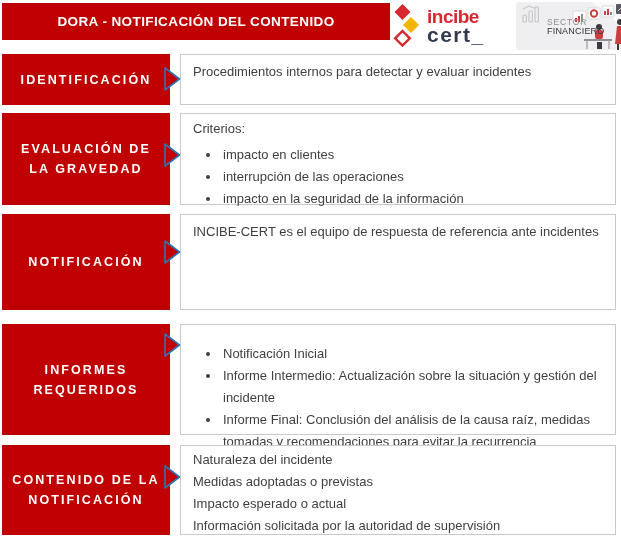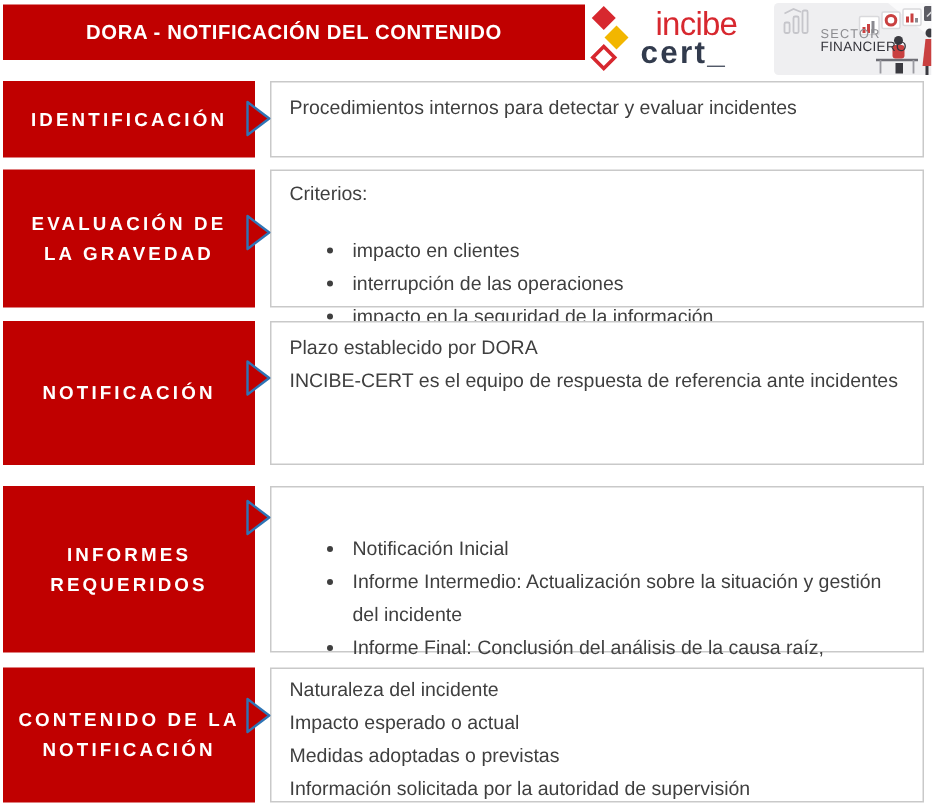--- a/index.html
+++ b/index.html
@@ -9,21 +9,21 @@
   }
   
   .header-bar{
     position:absolute;left:2px;top:3px;width:388px;height:37px;
     background:var(--red);color:#fff;display:flex;align-items:center;justify-content:center;
     font-weight:bold;font-size:13.5px;letter-spacing:.4px;white-space:nowrap;
   }
   .logo-block{position:absolute;left:393px;top:2px;height:48px;display:flex;align-items:center;gap:3px;}
   .diamonds{width:31px;height:46px;flex:0 0 auto;}
   .brand{line-height:.92;}
-  .brand-top{color:var(--incibe-red);font-weight:normal;font-size:22px;letter-spacing:-.5px;margin-left:10px;}
+  .brand-top{color:var(--incibe-red);font-weight:bold;font-size:19px;letter-spacing:-.5px;}
   .brand-bottom{color:var(--incibe-dark);font-weight:bold;font-size:21px;letter-spacing:1.5px;}
   .sector-card{position:absolute;left:516px;top:2px;width:118px;height:48px;background:var(--sector-bg);border-radius:3px;overflow:hidden;}
   .sector-illu{position:absolute;right:0;top:0;width:62px;height:48px;}
   .sector-chart-icon{position:absolute;left:5px;top:3px;width:24px;height:18px;}
   .sector-text{position:absolute;left:31px;top:16px;line-height:1.1;}
   .sector-line1{font-size:8.5px;color:var(--sector-gray);letter-spacing:.8px;}
   .sector-line2{font-size:9px;color:var(--sector-dark);font-weight:normal;letter-spacing:.2px;}
   
   .rows{position:absolute;left:0;top:54px;right:0;}
   .row{position:relative;}
@@ -47,21 +47,21 @@
   .content-box{
     position:absolute;left:180px;right:5px;top:0;bottom:0;background:#fff;
     border:1px solid var(--border);padding:5px 8px 2px 12px;
     font-size:13px;line-height:22px;color:var(--text);
   }
   .row-1 .content-box{display:flex;align-items:center;padding-top:0;padding-bottom:16px;}
   .row-2 .content-box{padding-top:4px;}
   .row-3 .content-box{padding-top:6px;}
   .row-4 .content-box{padding-top:14px;}
   .row-5 .content-box{padding-top:3px;}
-  ul.bullets{margin:16px;padding:0 0 0 24px;}
+  ul.bullets{margin:4px;padding:0 0 0 24px;}
   ul.bullets li{padding-left:2px;}
 </style>
 </head>
 <body>
 
 <div class="canvas">
 
   <div class="header-bar">
     <span>DORA - NOTIFICACIÓN DEL CONTENIDO</span>
   </div>
@@ -149,21 +149,20 @@
         </div>
   </section>
       <section class="row row-3">
     <div class="label-box">
           <div>NOTIFICACIÓN</div>
         </div>
     <svg class="arrow" viewBox="0 0 17 26">
       <polygon points="1,2 15.5,13 1,24" class="arrow-shape" fill="#C00000" stroke="#2E74B5" stroke-width="1.6" stroke-linejoin="round"></polygon>
     </svg>
     <div class="content-box">
-          <div class="line">Plazo establecido por DORA</div>
           <div class="line">INCIBE-CERT es el equipo de respuesta de referencia ante incidentes</div>
         </div>
   </section>
       <section class="row row-4">
     <div class="label-box">
           <div>INFORMES</div>
           <div>REQUERIDOS</div>
         </div>
     <svg class="arrow" viewBox="0 0 17 26">
       <polygon points="1,2 15.5,13 1,24" class="arrow-shape" fill="#C00000" stroke="#2E74B5" stroke-width="1.6" stroke-linejoin="round"></polygon>
@@ -179,19 +178,19 @@
       <section class="row row-5">
     <div class="label-box">
           <div>CONTENIDO DE LA</div>
           <div>NOTIFICACIÓN</div>
         </div>
     <svg class="arrow" viewBox="0 0 17 26">
       <polygon points="1,2 15.5,13 1,24" class="arrow-shape" fill="#C00000" stroke="#2E74B5" stroke-width="1.6" stroke-linejoin="round"></polygon>
     </svg>
     <div class="content-box">
           <div class="line">Naturaleza del incidente</div>
+          <div class="line">Medidas adoptadas o previstas</div>
           <div class="line">Impacto esperado o actual</div>
-          <div class="line">Medidas adoptadas o previstas</div>
           <div class="line">Información solicitada por la autoridad de supervisión</div>
         </div>
   </section>
     </div>
 </div>
 
 </body></html>

